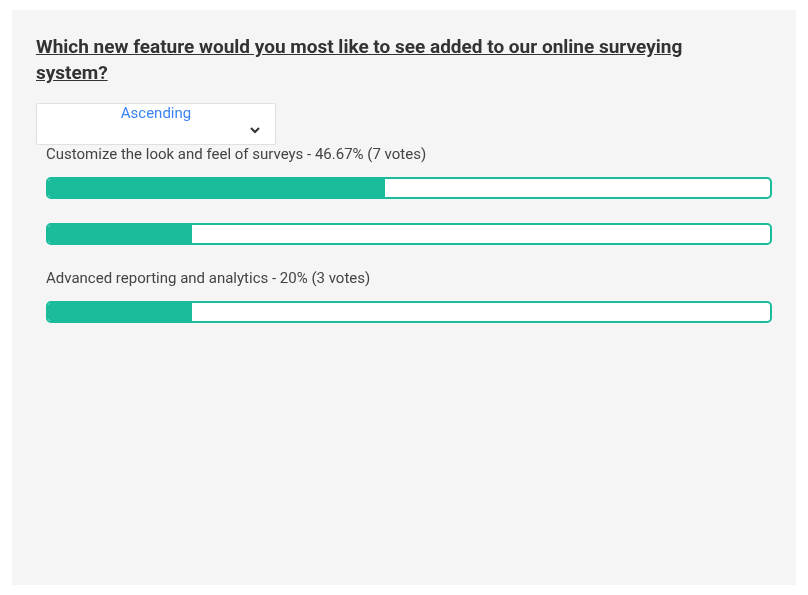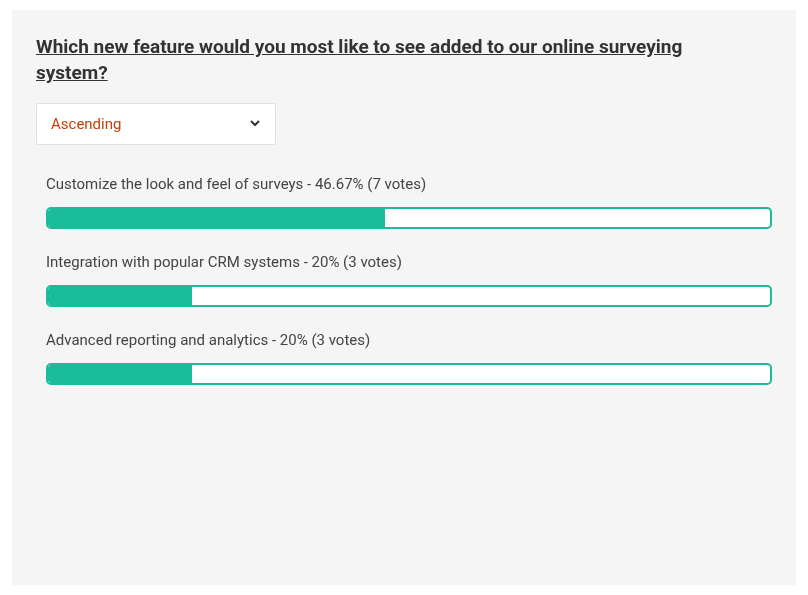--- a/index.html
+++ b/index.html
@@ -30,29 +30,29 @@
       display:inline-block;
     }
     .select {
       background:#fff;
       border:1px solid #e0e0e0;
       border-radius:2px;
       width:240px;
       height:42px;
       padding:0 14px;
       font-size:15px;
-      color:#c2410c;
+      color:#3b82f6;
       display:flex;
       align-items:center;
       cursor:pointer;
       user-select:none;
+      flex-direction:column;
     }
     .select .chev { margin-left:auto; }
     .results {
-      margin-top:30px;
       padding-left:10px;
     }
     .row { margin-bottom:24px; }
     .row-label {
       font-size:15px;
       color:#444;
       margin-bottom:14px;
     }
     .bar {
       background:#fff;
@@ -89,21 +89,20 @@
   <div class="results">
 
     <div class="row">
       <div class="row-label">Customize the look and feel of surveys - 46.67% (7 votes)</div>
       <div class="bar">
         <div class="bar-fill" style="width:46.67%"></div>
       </div>
     </div>
 
     <div class="row">
-      <div class="row-label">Integration with popular CRM systems - 20% (3 votes)</div>
       <div class="bar">
         <div class="bar-fill" style="width:20%"></div>
       </div>
     </div>
 
     <div class="row">
       <div class="row-label">Advanced reporting and analytics - 20% (3 votes)</div>
       <div class="bar">
         <div class="bar-fill" style="width:20%"></div>
       </div>

